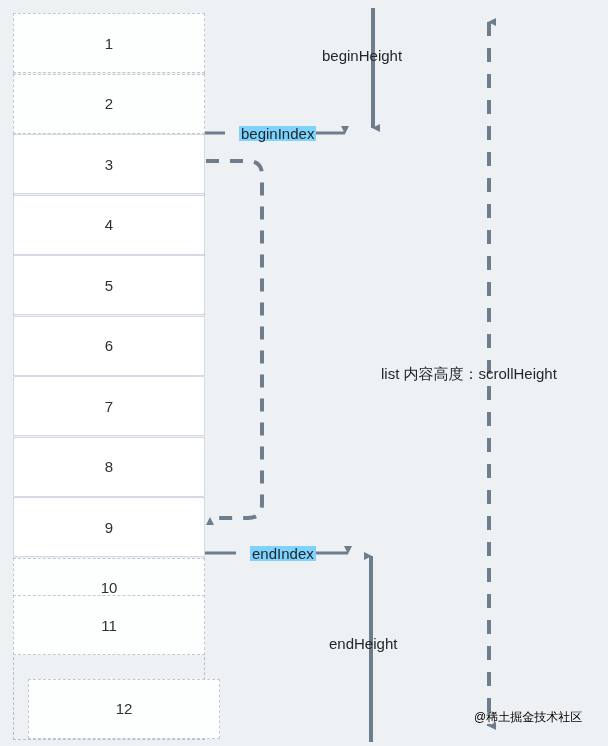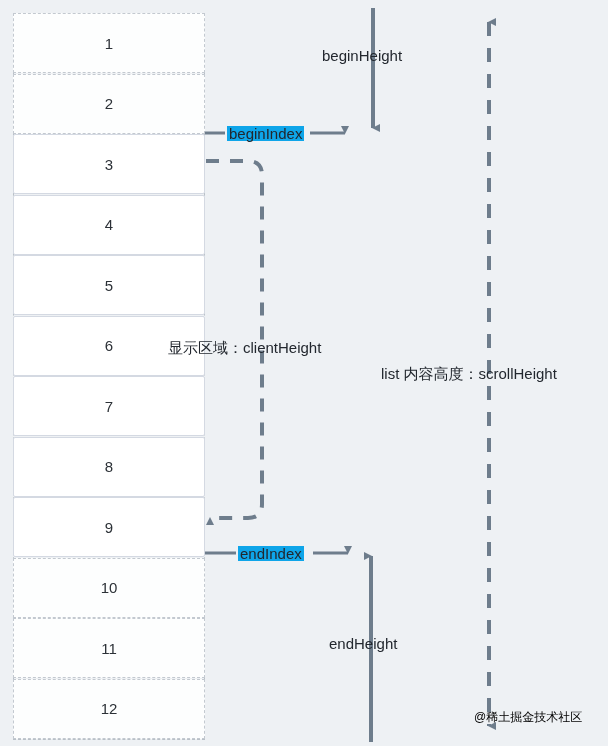--- a/index.html
+++ b/index.html
@@ -73,23 +73,24 @@
   .label-beginheight { left: 322px; top: 48px; }
   .label-endheight   { left: 329px; top: 636px; }
   .label-beginindex  { left: 227px; top: 126px; }
   .label-endindex    { left: 238px; top: 546px; }
 
   .inline-arrow-label {
     position: absolute;
     font-size: 15px;
     color: #22272e;
     white-space: nowrap;
-    background: #0ea5e9;
+    background: #7dd3fc;
     padding: 0 2px;
     line-height: 1;
+    margin-left: 12px;
   }
 
   .watermark {
     position: absolute;
     left: 474px;
     top: 711px;
     font-size: 12px;
     color: #000000;
     white-space: nowrap;
     line-height: 1;
@@ -173,30 +174,29 @@
       </div>
       <div class="list-item visible-item" style="top: 436.5px; left: 13px;">
         <span>8</span>
       </div>
       <div class="list-item visible-item" style="top: 497px; left: 13px;">
         <span>9</span>
       </div>
       <div class="list-item ghost" style="top: 557.5px; left: 13px;">
         <span>10</span>
       </div>
-      <div class="list-item ghost" style="top: 618px; left: 13px;">
+      <div class="list-item ghost" style="top: 595px; left: 13px;">
         <span>11</span>
       </div>
-      <div class="list-item ghost" style="top: 678.5px; left: 13px;">
+      <div class="list-item ghost" style="top: 678.5px; left: 28px;">
         <span>12</span>
       </div>
     </div>
 
 
-  <div class="label label-clientheight">显示区域：clientHeight</div>
 
   <div class="label label-scrollheight">list 内容高度：scrollHeight</div>
 
   <div class="label label-beginheight">beginHeight</div>
 
   <div class="label label-endheight">endHeight</div>
 
   <div class="inline-arrow-label label-beginindex">beginIndex</div>
 
   <div class="inline-arrow-label label-endindex">endIndex</div>

